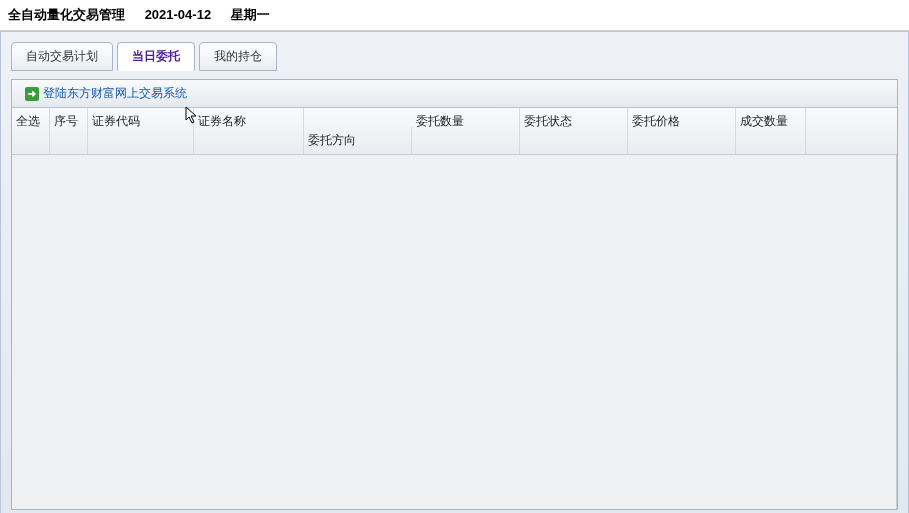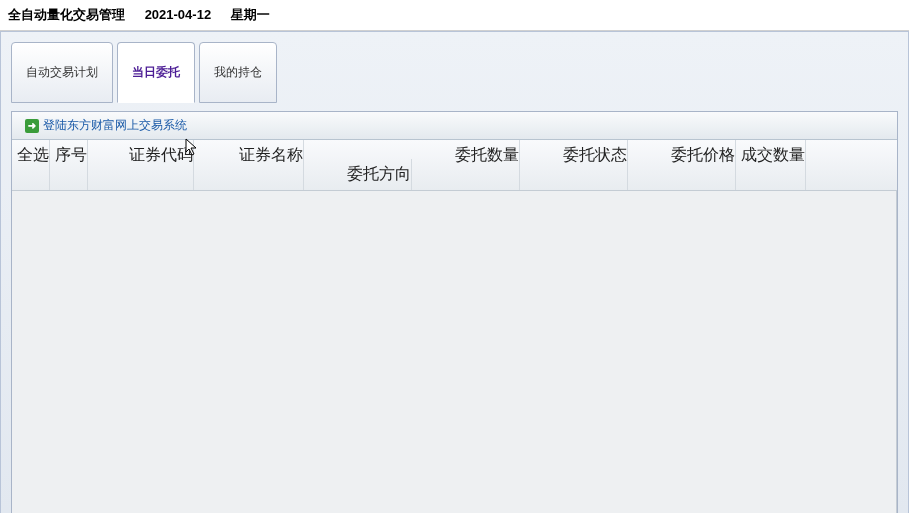--- a/index.html
+++ b/index.html
@@ -29,21 +29,21 @@
       border: 1px solid #b8c4d8;
       margin: 0;
       height: calc(100vh - 30px);
     }
     .tabs-row {
       display: flex;
       gap: 4px;
       margin-bottom: 8px;
     }
     .tab {
-      padding: 21px 14px;
+      padding: 5px 14px;
       background: linear-gradient(to bottom, #ffffff, #e8ecf2);
       border: 1px solid #a8b4c8;
       border-radius: 4px 4px 0 0;
       cursor: pointer;
       color: #333;
       font-size: 12px;
     }
     .tab.active {
       background: #ffffff;
       color: #4c1d95;
@@ -88,22 +88,22 @@
       font-weight: bold;
     }
     .table-header {
       display: flex;
       background: linear-gradient(to bottom, #f9fafc, #e8ecf0);
       border-bottom: 1px solid #c4ccd4;
     }
     .th {
       padding: 5px 0;
       border-right: 1px solid #d4dae0;
-      text-align: right;
-      font-size: 16px;
+      text-align: left;
+      font-size: 12px;
       color: #222;
       padding-left: 4px;
       white-space: nowrap;
       overflow: hidden;
     }
     .col-select { width: 38px; }
     .col-seq { width: 38px; }
     .col-time { width: 108px; }
     .col-code { width: 106px; }
     .col-name { width: 110px; }

